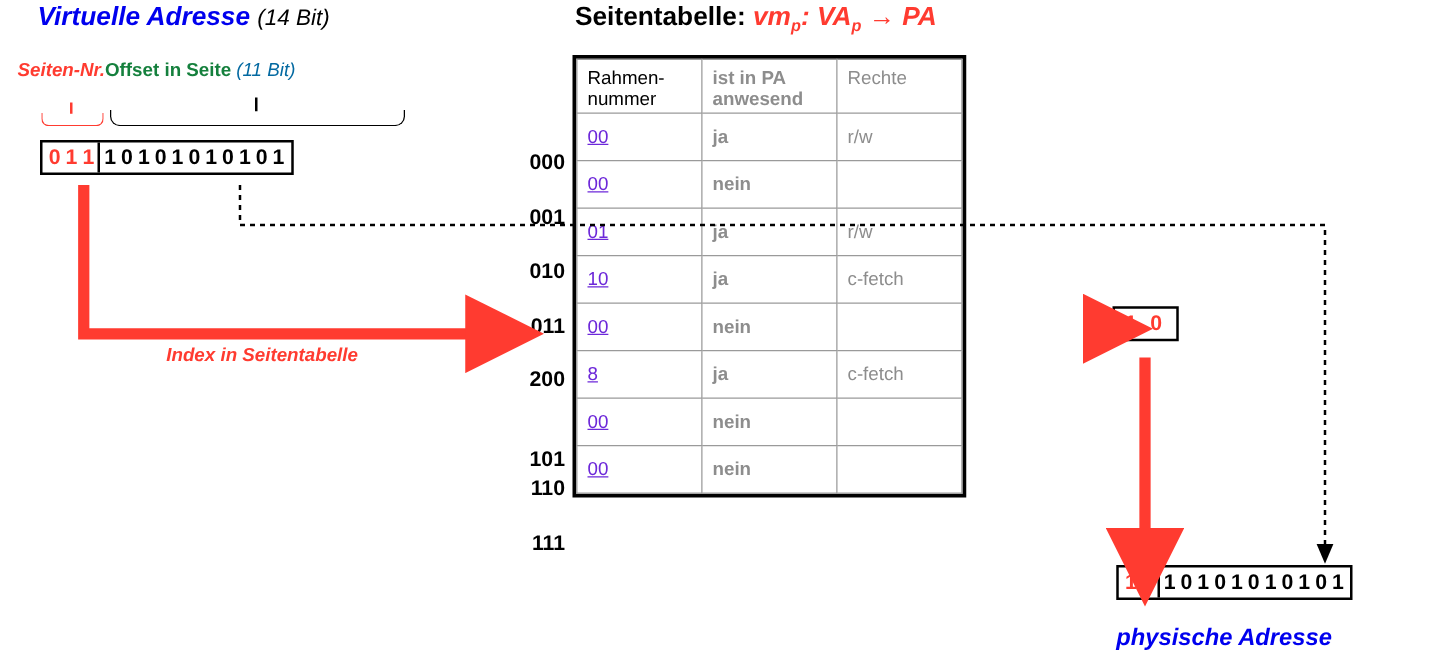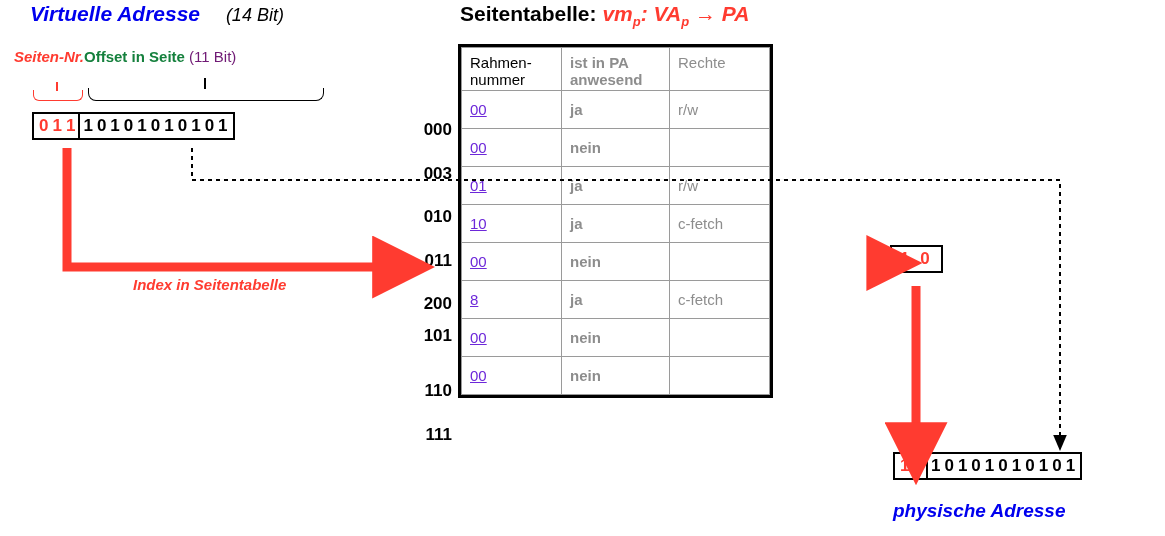--- a/index.html
+++ b/index.html
@@ -26,39 +26,39 @@
     font-weight: bold;
     font-style: italic;
     color: #0000ee;
     white-space: nowrap;
   }
   #va-title .bits {
     color: #000000;
     font-weight: normal;
     font-style: italic;
     font-size: 18px;
-    margin-left: 20px;
   }
   #sub-line {
     left: 14px; top: 48px;
     font-size: 15px;
     white-space: nowrap;
   }
   #sub-line .seiten-nr {
     color: #ff3b30;
     font-weight: bold;
     font-style: italic;
   }
   #sub-line .offset {
     color: #15803d;
     font-weight: bold;
   }
   #sub-line .bits2 {
-    color: #701a75;
+    color: #0369a1;
     font-weight: normal;
+    font-style: italic;
     text-align: right;
   }
 
   #pt-title {
     left: 460px; top: 2px;
     font-size: 21px;
     font-weight: bold;
     color: #000000;
     white-space: nowrap;
   }
@@ -334,25 +334,25 @@
         <tr>
           <td class="c0 cell-dark">00</td>
           <td class="c1 cell-grey">nein</td>
           <td class="c2 cell-grey"></td>
         </tr>
       </tbody>
     </table>
   </div>
 
   <div class="abs row-label" style="top:120px;">000</div>
-  <div class="abs row-label" style="top:164px;">003</div>
+  <div class="abs row-label" style="top:164px;">001</div>
   <div class="abs row-label" style="top:207px;">010</div>
   <div class="abs row-label" style="top:251px;">011</div>
   <div class="abs row-label" style="top:294px;">200</div>
-  <div class="abs row-label" style="top:326px;">101</div>
+  <div class="abs row-label" style="top:358px;">101</div>
   <div class="abs row-label" style="top:381px;">110</div>
   <div class="abs row-label" style="top:425px;">111</div>
 
   <div class="abs" id="index-label">Index in Seitentabelle</div>
 
   <div class="abs" id="frame-box">1 0</div>
 
   <div class="abs" id="pa-box">
     <span class="bit red">1</span>
     <span class="bit red">0</span>

